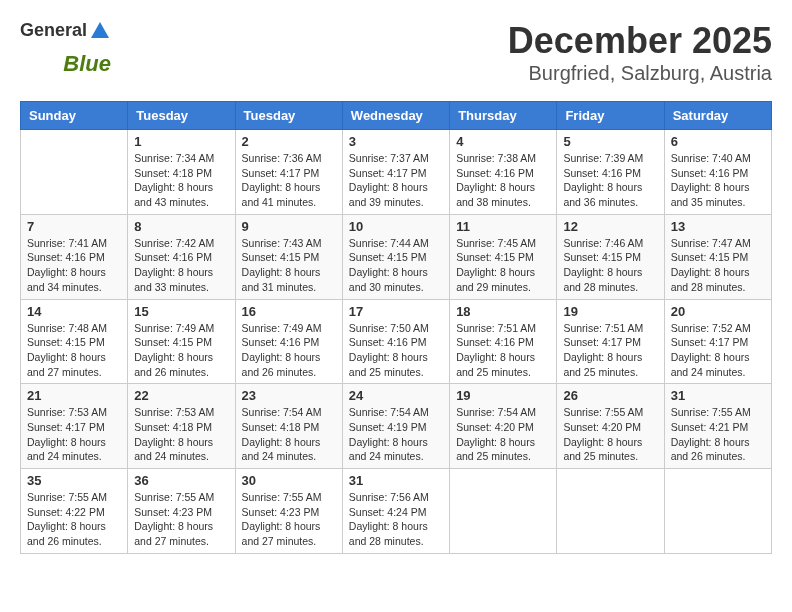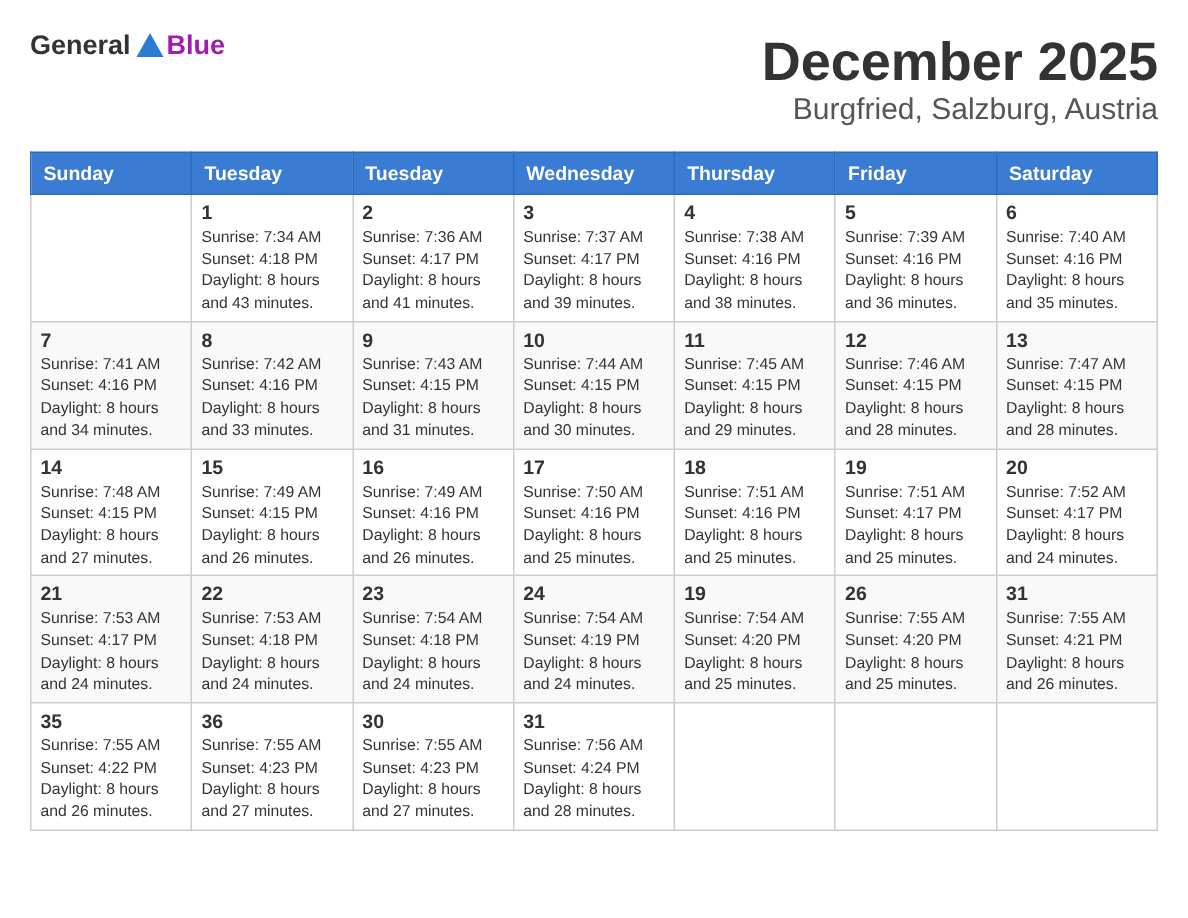--- a/index.html
+++ b/index.html
@@ -20,23 +20,24 @@
       display: flex;
       align-items: center;
       gap: 4px;
     }
     .logo-text-general {
       font-size: 18px;
       font-weight: bold;
       color: #333;
     }
     .logo-text-blue {
-      font-size: 18px;
-      font-weight: bold;
-      color: #a21caf;
+      font-size: 22px;
+      font-weight: bold;
+      color: #4d7c0f;
+      font-style: italic;
     }
     .title-section {
       text-align: right;
     }
     .month-title {
       font-size: 36px;
       font-weight: bold;
       color: #333;
     }
     .location-title {
@@ -87,21 +88,21 @@
     th {
       text-align: left;
       margin-left: 21px;
     }
   </style>
 </head>
 <body>
 
 <div class="header-section">
   <div class="logo">
-    <div style="display:flex; flex-direction:row; align-items:center; line-height:1.1;">
+    <div style="display:flex; flex-direction:column; align-items:flex-end; line-height:1.1;gap:10px;">
       <div style="display:flex; align-items:center; gap:2px;">
         <span class="logo-text-general">General</span>
         <svg width="22" height="22" viewBox="0 0 22 22">
           <polygon points="11,2 20,18 2,18" fill="#2a7bd4"></polygon>
         </svg>
       </div>
       <span class="logo-text-blue">Blue</span>
     </div>
   </div>
   <div class="title-section">

